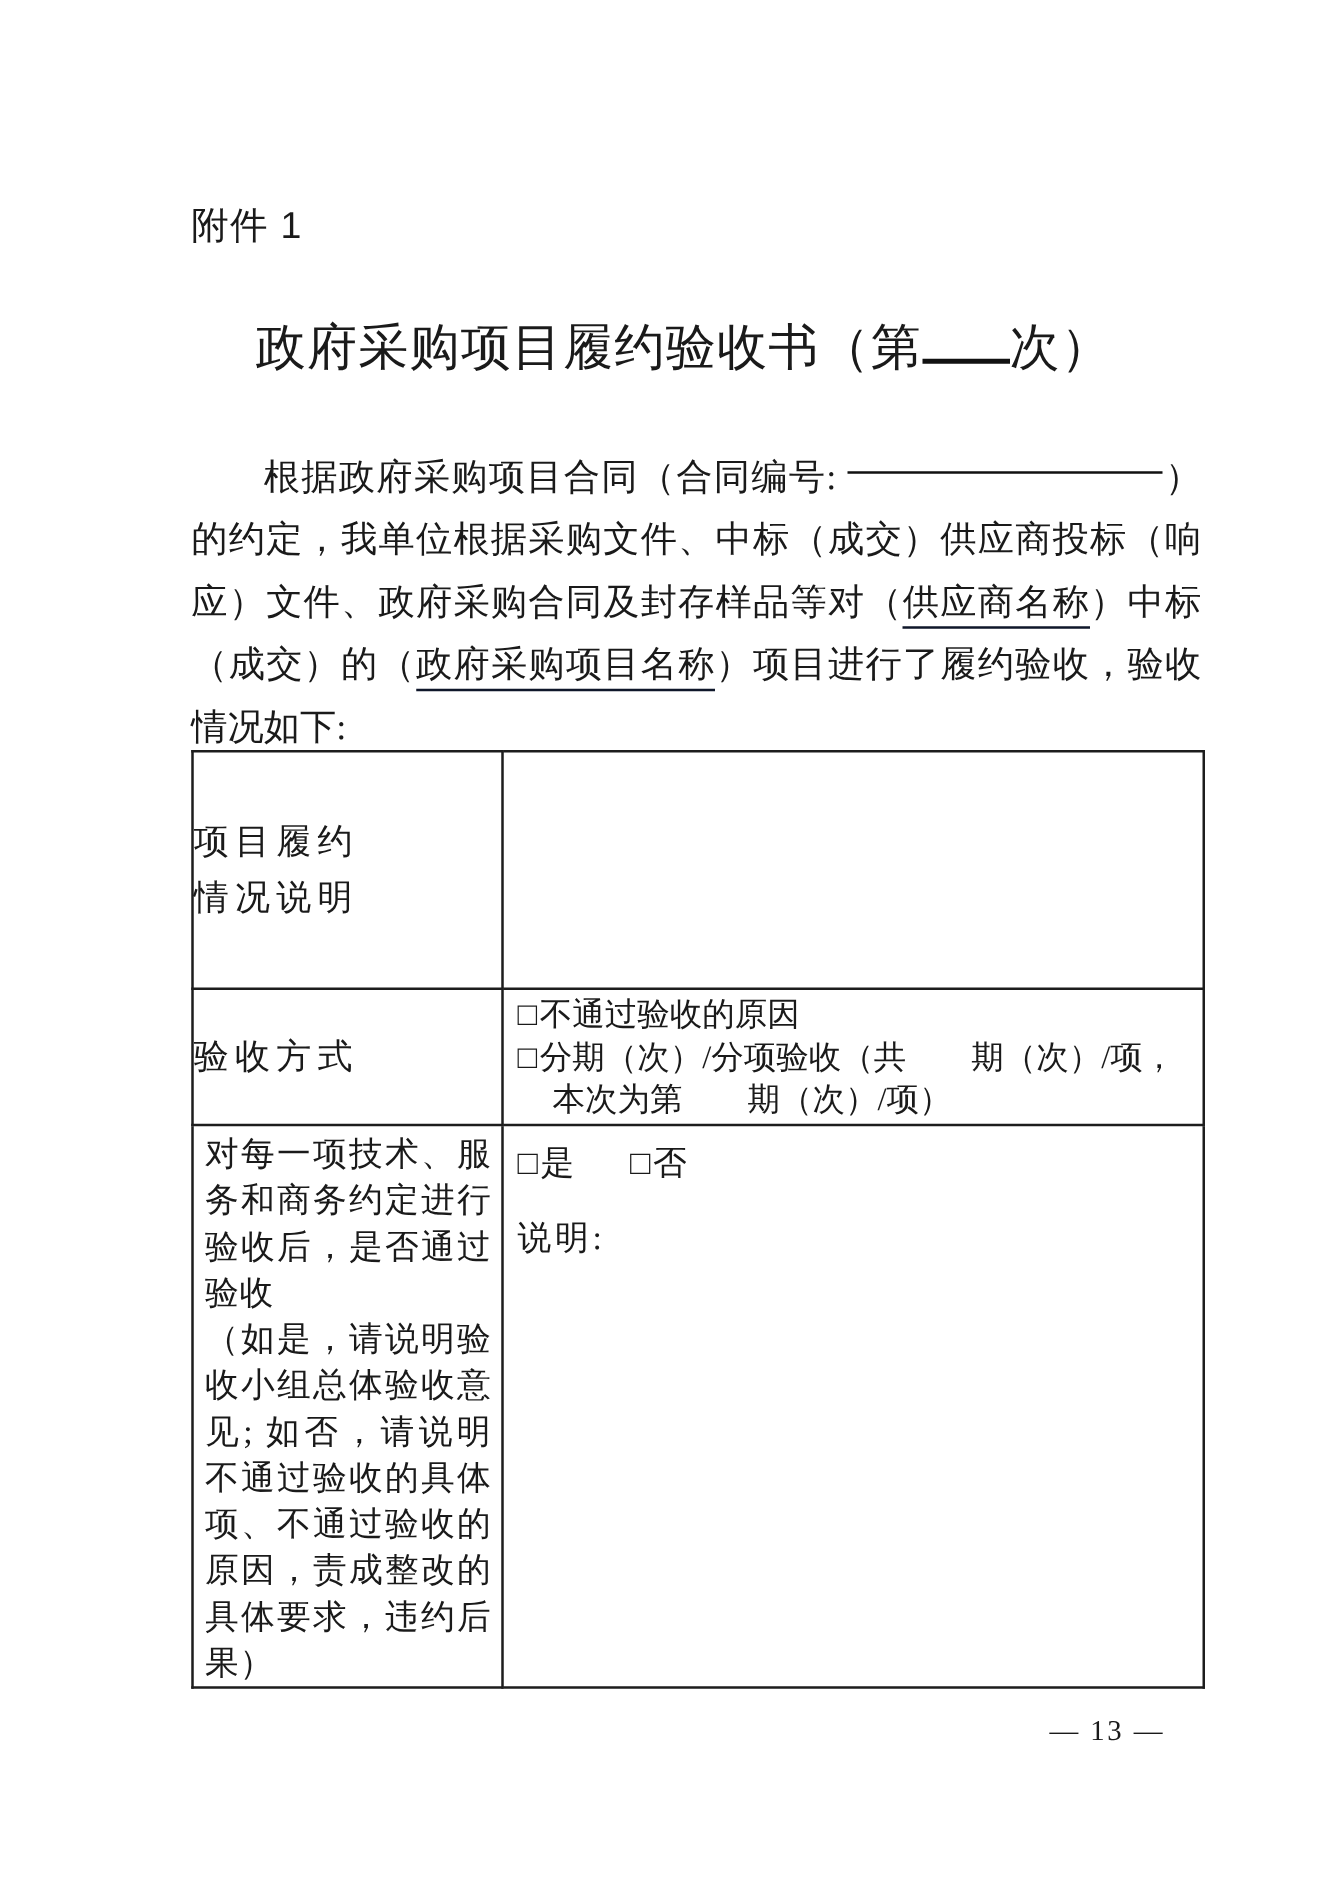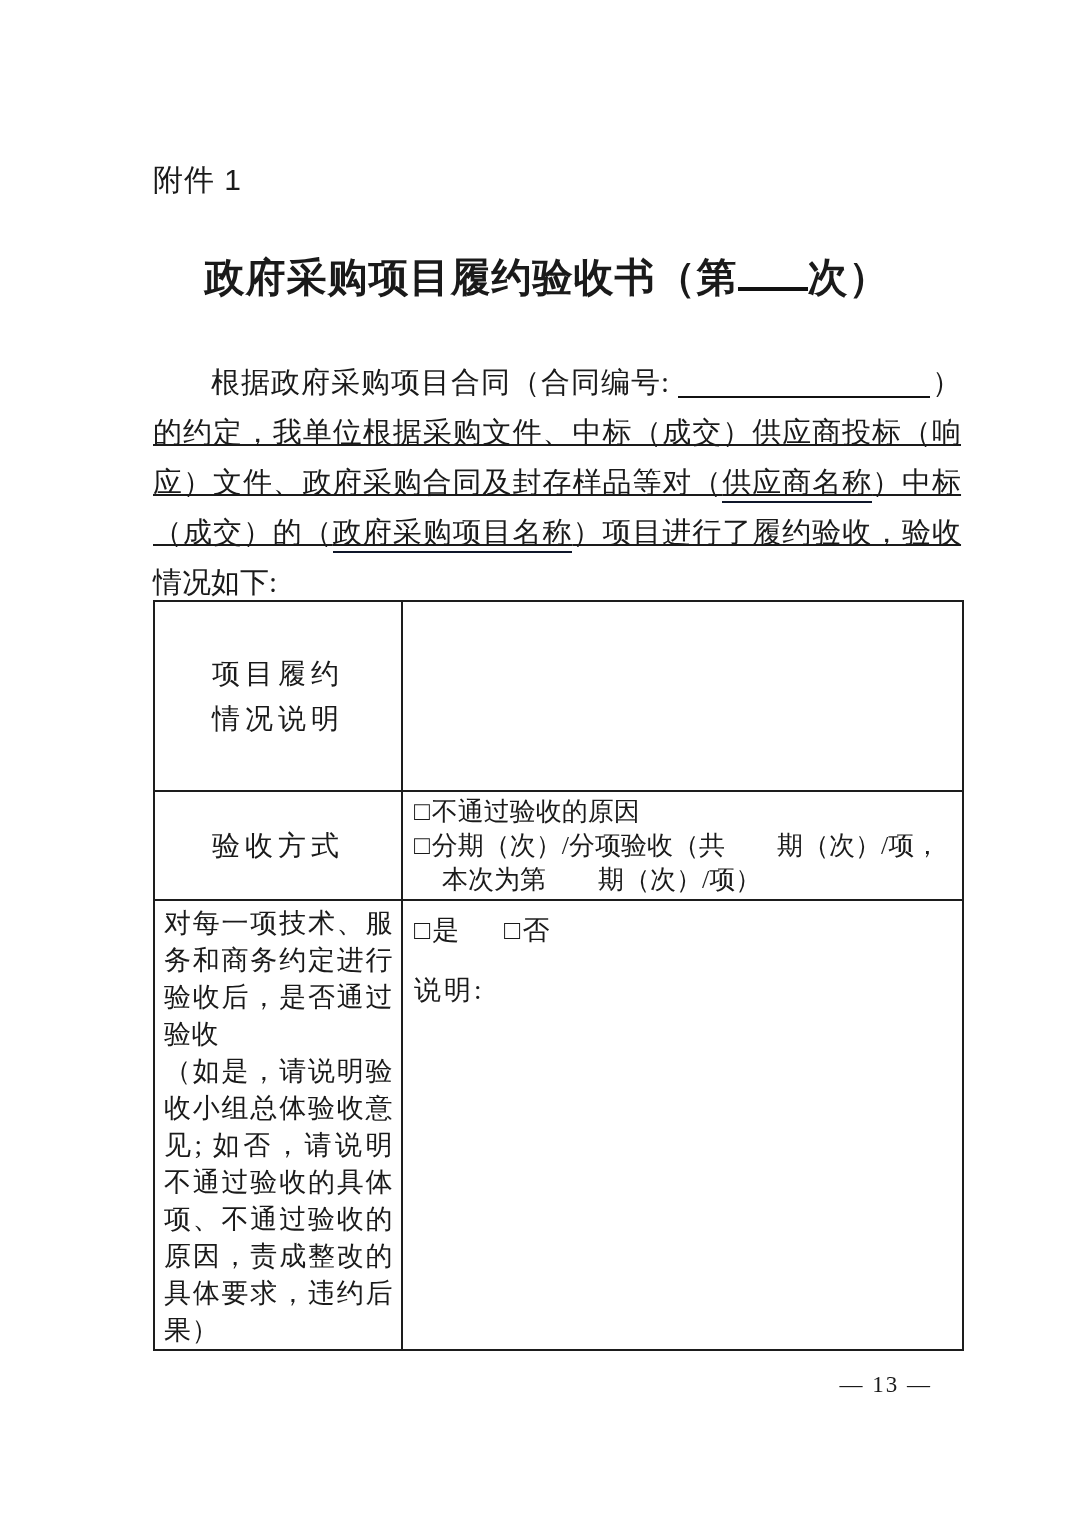--- a/index.html
+++ b/index.html
@@ -20,66 +20,66 @@
     position: absolute; left: 133px; top: 160px;
     font-family: "Liberation Sans", sans-serif;
     font-weight: 500;
     font-size: 30px;
     letter-spacing: 1px;
   }
   .doc-title {
     position: absolute; left: 0; top: 250px; width: 100%;
     text-align: center;
     font-size: 40px;
-    font-weight: bold;
+    font-weight: normal;
     letter-spacing: 1px;
     white-space: nowrap;
   }
   .doc-title .blank {
     display: inline-block;
     width: 70px; height: 0.95em;
     border-bottom: 4px solid #111;
     vertical-align: baseline;
   }
   .intro {
     position: absolute; left: 133px; top: 357px; width: 808px;
     font-size: 29px;
     line-height: 50px;
   }
   .intro .line { height: 50px; }
-  .line-flex { display: flex; align-items: flex-end; }
+  .line-flex { display: flex; align-items: center; }
   .line-flex .pre { white-space: nowrap; padding-left: 58px; letter-spacing: 1px; }
   .line-flex .fill-blank {
     flex: 1 1 auto;
     border-bottom: 2px solid #111;
     margin: 0 2px 9px 8px;
   }
   .line-flex .post { white-space: nowrap; }
-  .just { text-align: justify; text-align-last: justify; text-decoration: underline; }
+  .just { text-align: justify; text-align-last: justify; }
   .uline {
     border-bottom: 2px solid #0f172a;
     padding-bottom: 3px;
   }
   table.vtable {
     position: absolute; left: 133px; top: 600px;
     width: 811px;
     border-collapse: collapse;
     table-layout: fixed;
   }
   table.vtable th, table.vtable td {
     border: 2px solid #1d1d1d;
     font-weight: normal;
     background: #ffffff;
   }
   col.c1 { width: 248px; }
   tr.r1 { height: 190px; }
   tr.r2 { height: 106px; }
   tr.r3 { height: 448px; }
   .hdr-center {
-    text-align: center;
+    text-align: left;
     vertical-align: middle;
     font-size: 28px;
     line-height: 45px;
     letter-spacing: 5px;
     white-space: pre-line;
   }
   .cell-empty { vertical-align: top; }
   .cell-opts {
     vertical-align: top;
     font-size: 26px;

